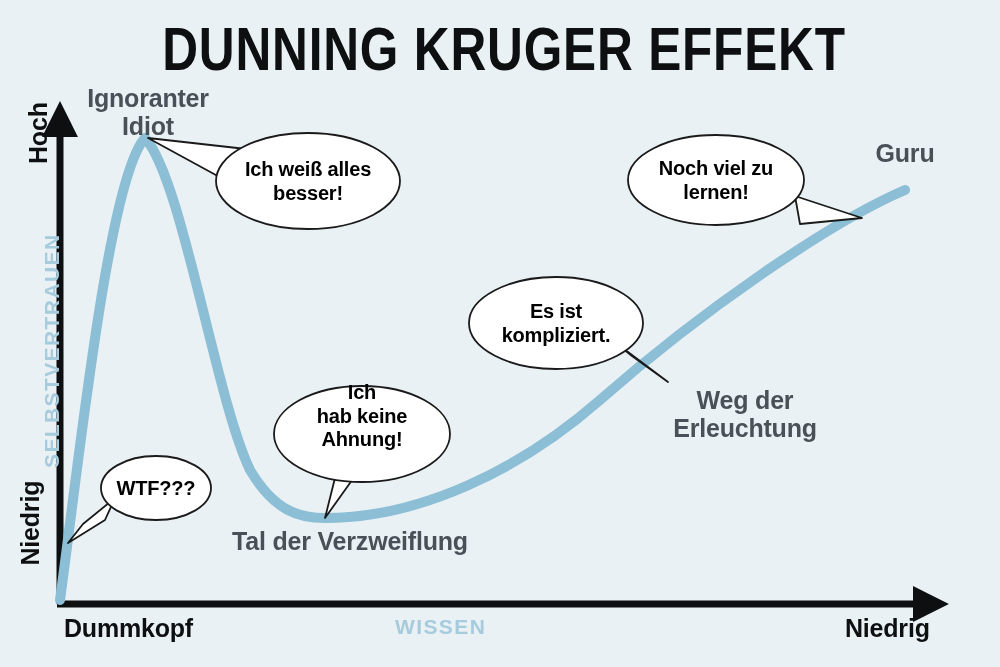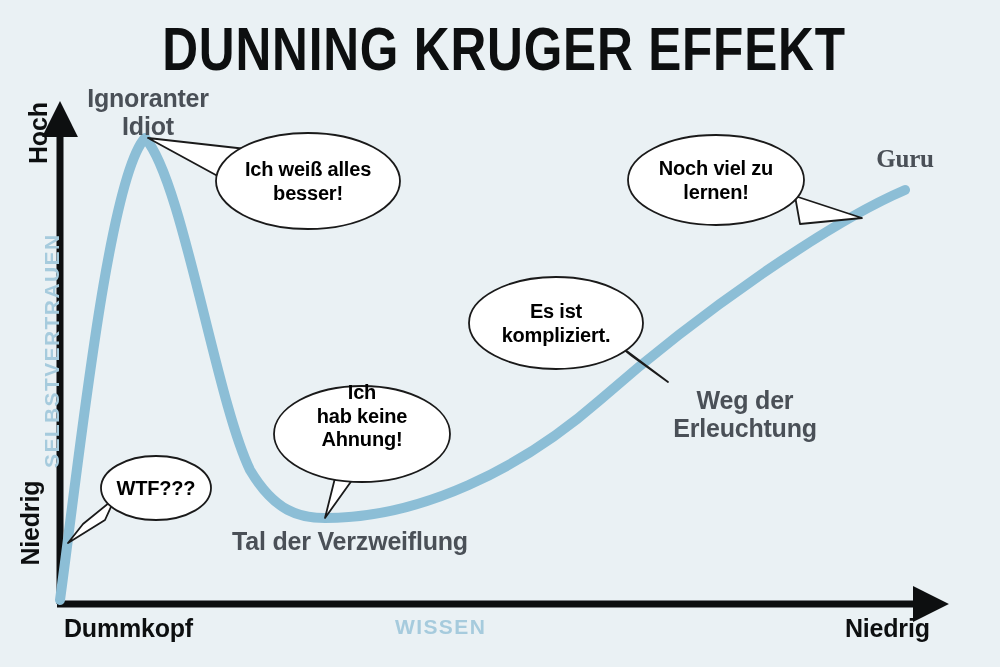--- a/index.html
+++ b/index.html
@@ -118,23 +118,22 @@
     top: 527px;
     width: 300px;
   }
   #region-label-weg {
     left: 630px;
     top: 386px;
     width: 230px;
   }
   #region-label-guru {
     left: 855px;
-    top: 145px;
+    top: 139px;
     width: 100px;
-    font-family: Liberation Serif, serif;
   }
   
   .bubble-text {
     color: #000000;
     font-size: 20px;
     font-weight: 700;
     text-align: center;
     line-height: 1.18;
     letter-spacing: -0.2px;
   }

